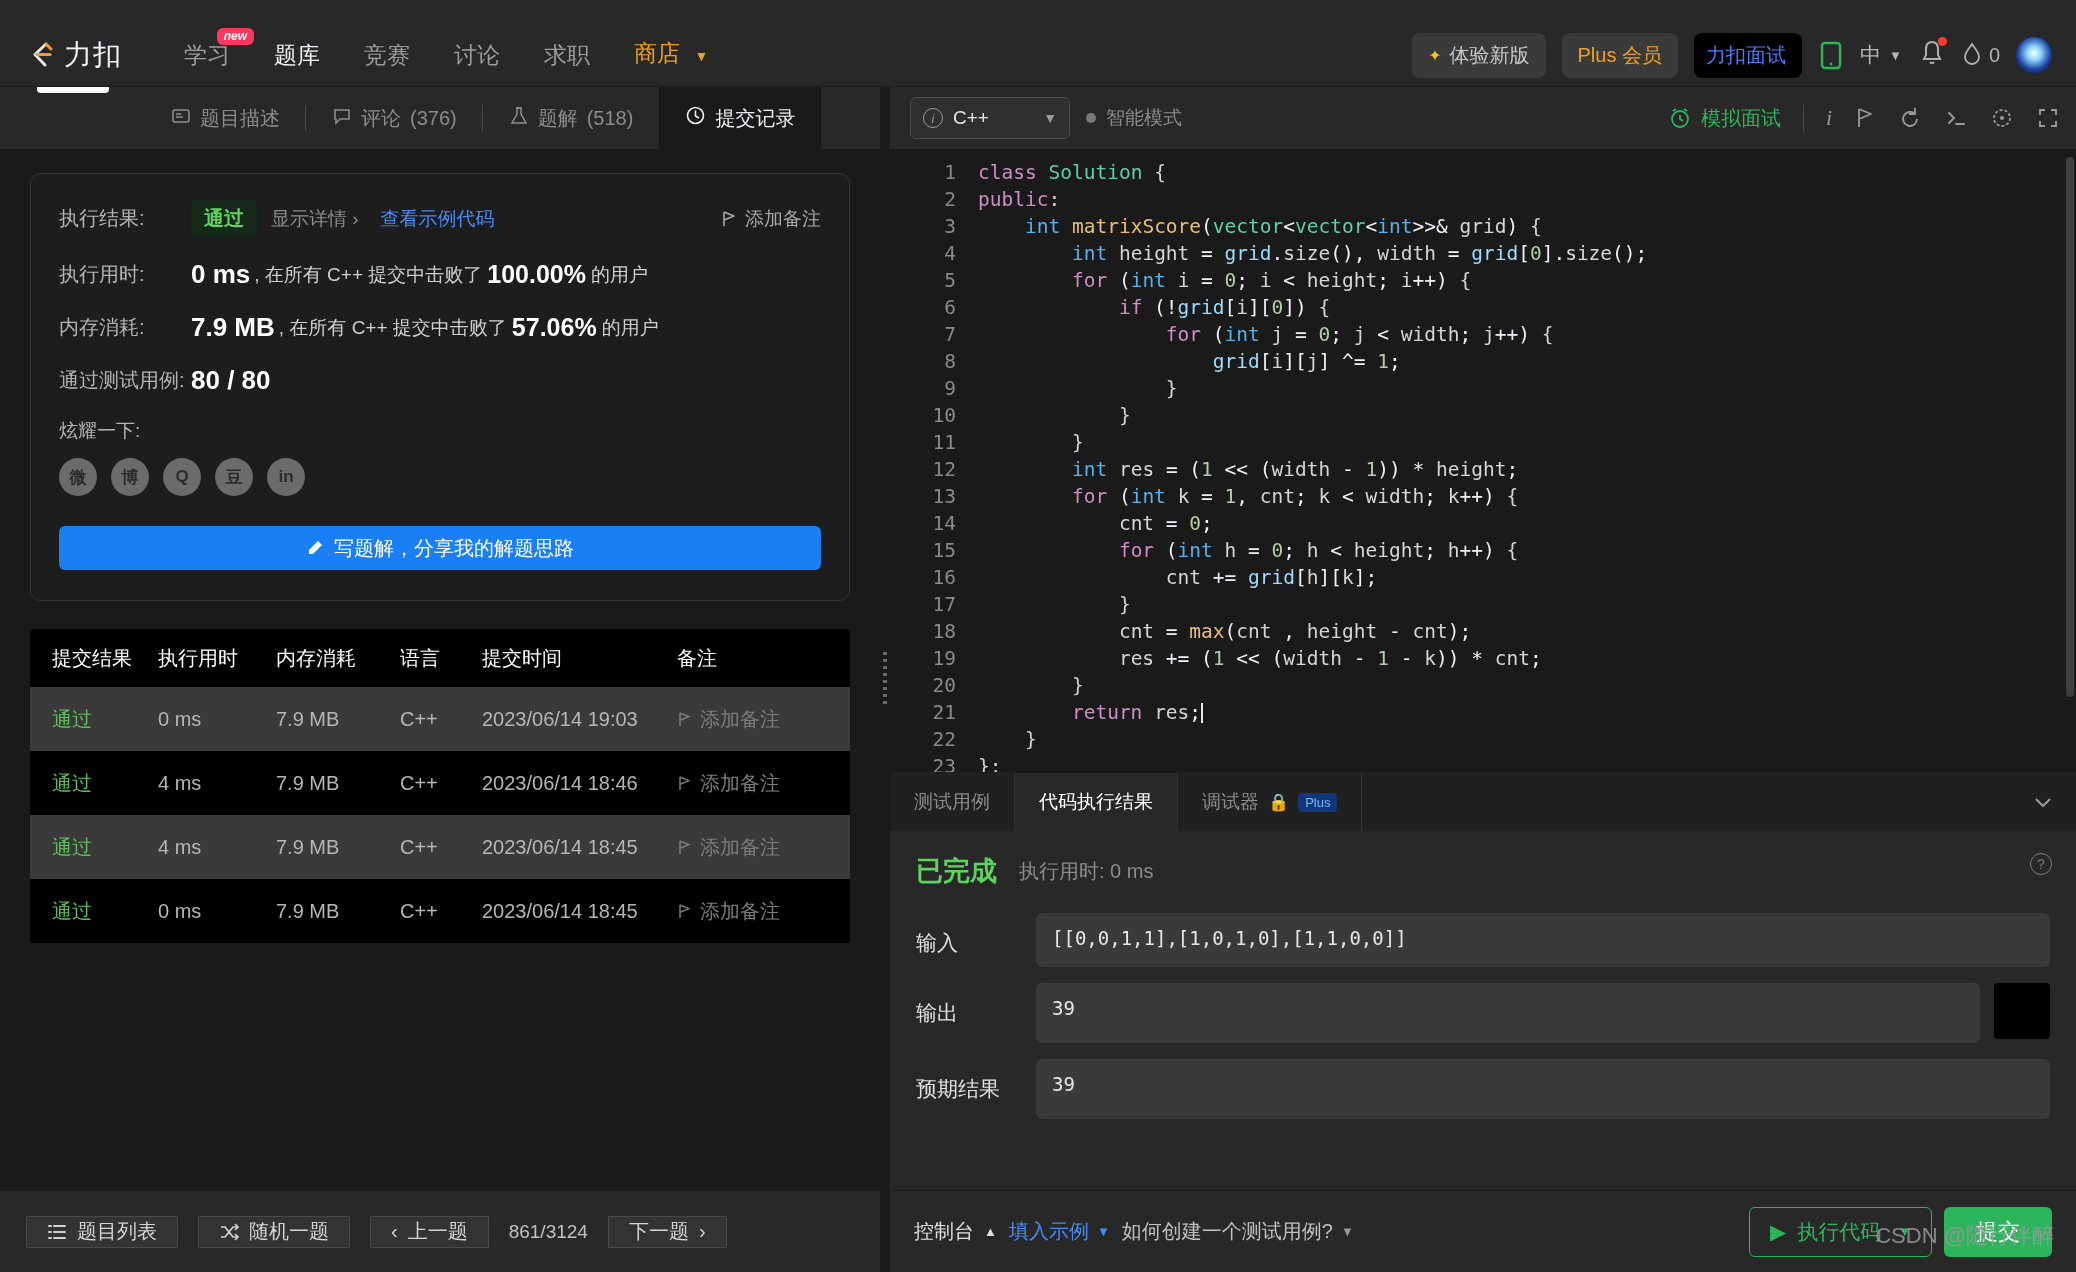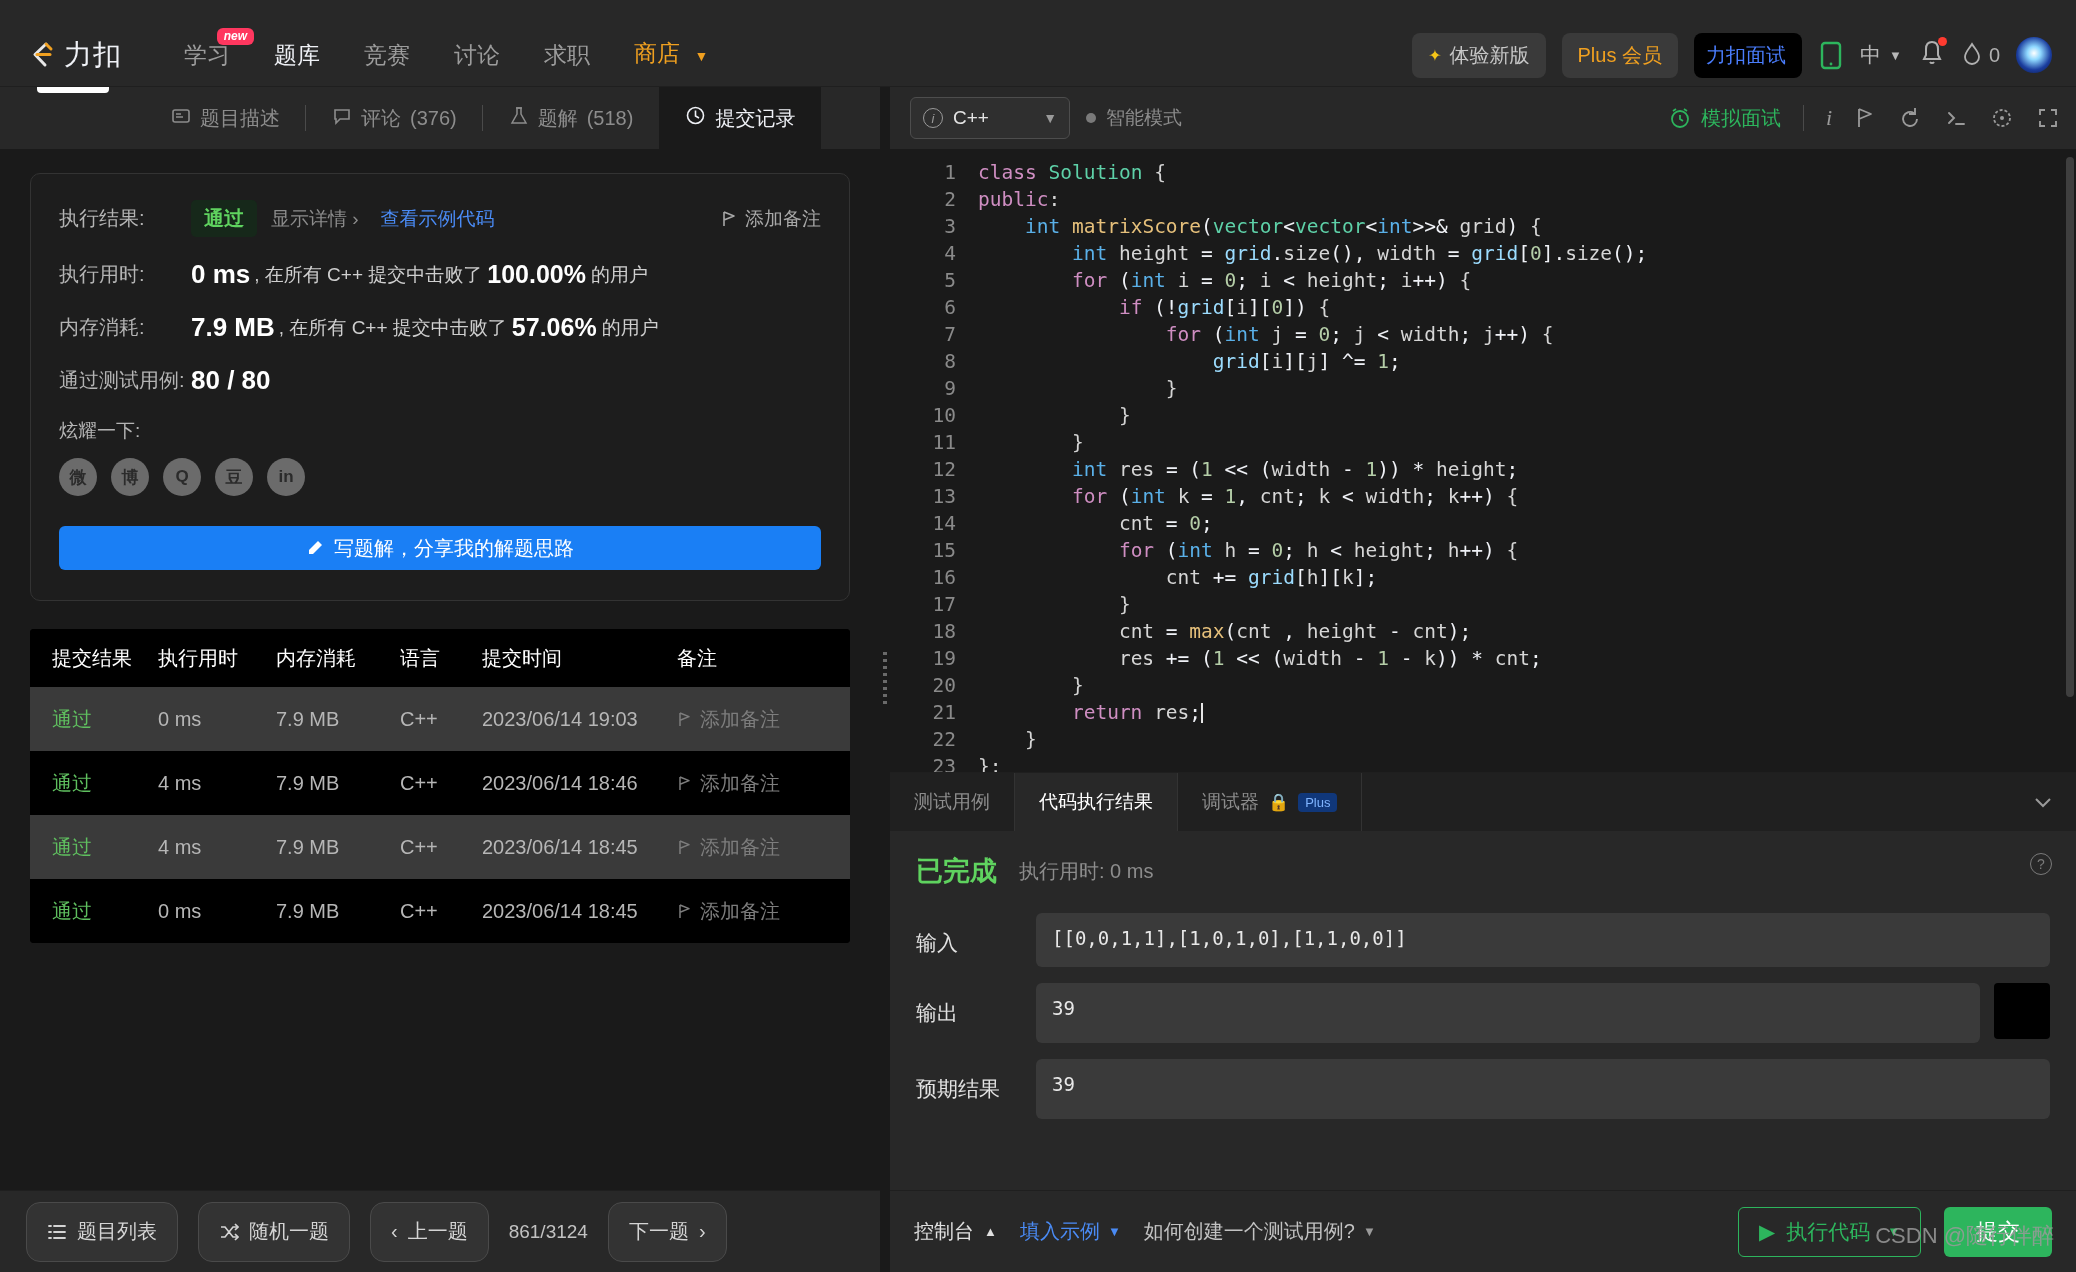--- a/index.html
+++ b/index.html
@@ -124,22 +124,22 @@
   .pass-link { color: #5fbf5f; cursor: pointer; }
   .cell-muted { color: #b6b6b6; }
   .addnote { color: #7d7d7d; display:flex; align-items:center; gap:8px; cursor:pointer;}
 
   
   .left-foot {
     height: 82px; flex: 0 0 82px; background: #282828; border-top: 1px solid #1f1f1f;
     display: flex; align-items: center; padding: 0 26px; gap: 20px;
   }
   .fbtn {
-    background: #333333; border: 1px solid #4a4a4a; border-radius: 14px;
-    height: 60px; display: flex; align-items: center; gap: 10px;
+    background: #333333; border: 1px solid #4a4a4a; border-radius: 1px;
+    height: 32px; display: flex; align-items: center; gap: 10px;
     padding: 0 20px; font-size: 20px; color: #d4d4d4; cursor: pointer; white-space:nowrap;
   }
   .pagecount { font-size: 19px; color: #c2c2c2; }
 
   
   .splitter { width: 10px; flex: 0 0 10px; background: #1a1a1a; position: relative; cursor: col-resize;}
   .splitter::after {
     content: ""; position: absolute; left: 3px; top: 50%; transform: translateY(-50%);
     width: 4px; height: 56px;
     background: repeating-linear-gradient(to bottom, #6a6a6a 0 3px, transparent 3px 7px);
@@ -218,21 +218,21 @@
   .io-box {
     flex: 1; background: #3a3a3a; border-radius: 6px; min-height: 54px;
     padding: 14px 16px; font-size: 19px; color: #e8e8e8;
     font-family: "DejaVu Sans Mono","Liberation Mono", monospace;
   }
   .io-box.out { min-height: 60px; }
   .swatch { width: 56px; height: 56px; background: #000; border-radius: 4px; margin-left: 14px; }
 
   .right-foot {
     height: 82px; flex: 0 0 82px; background: #282828; border-top: 1px solid #1f1f1f;
-    display: flex; align-items: center; padding: 0 24px; gap: 23px;
+    display: flex; align-items: center; padding: 0 24px; gap: 12px;
   }
   .console-toggle { display:flex; align-items:center; gap:10px; color:#e0e0e0; font-size: 20px; cursor:pointer;}
   .fill-ex { color: #4a8bf5; font-size: 20px; display:flex; align-items:center; gap:8px; cursor:pointer;}
   .howto { color: #c2c2c2; font-size: 20px; display:flex; align-items:center; gap:8px; cursor:pointer;}
   .run-btn {
     margin-left: auto; border: 1px solid #2db55d; color: #2db55d; border-radius: 6px;
     height: 50px; display: flex; align-items: center; gap: 11px; padding: 0 20px;
     font-size: 21px; cursor: pointer;
   }
   .submit-btn {

